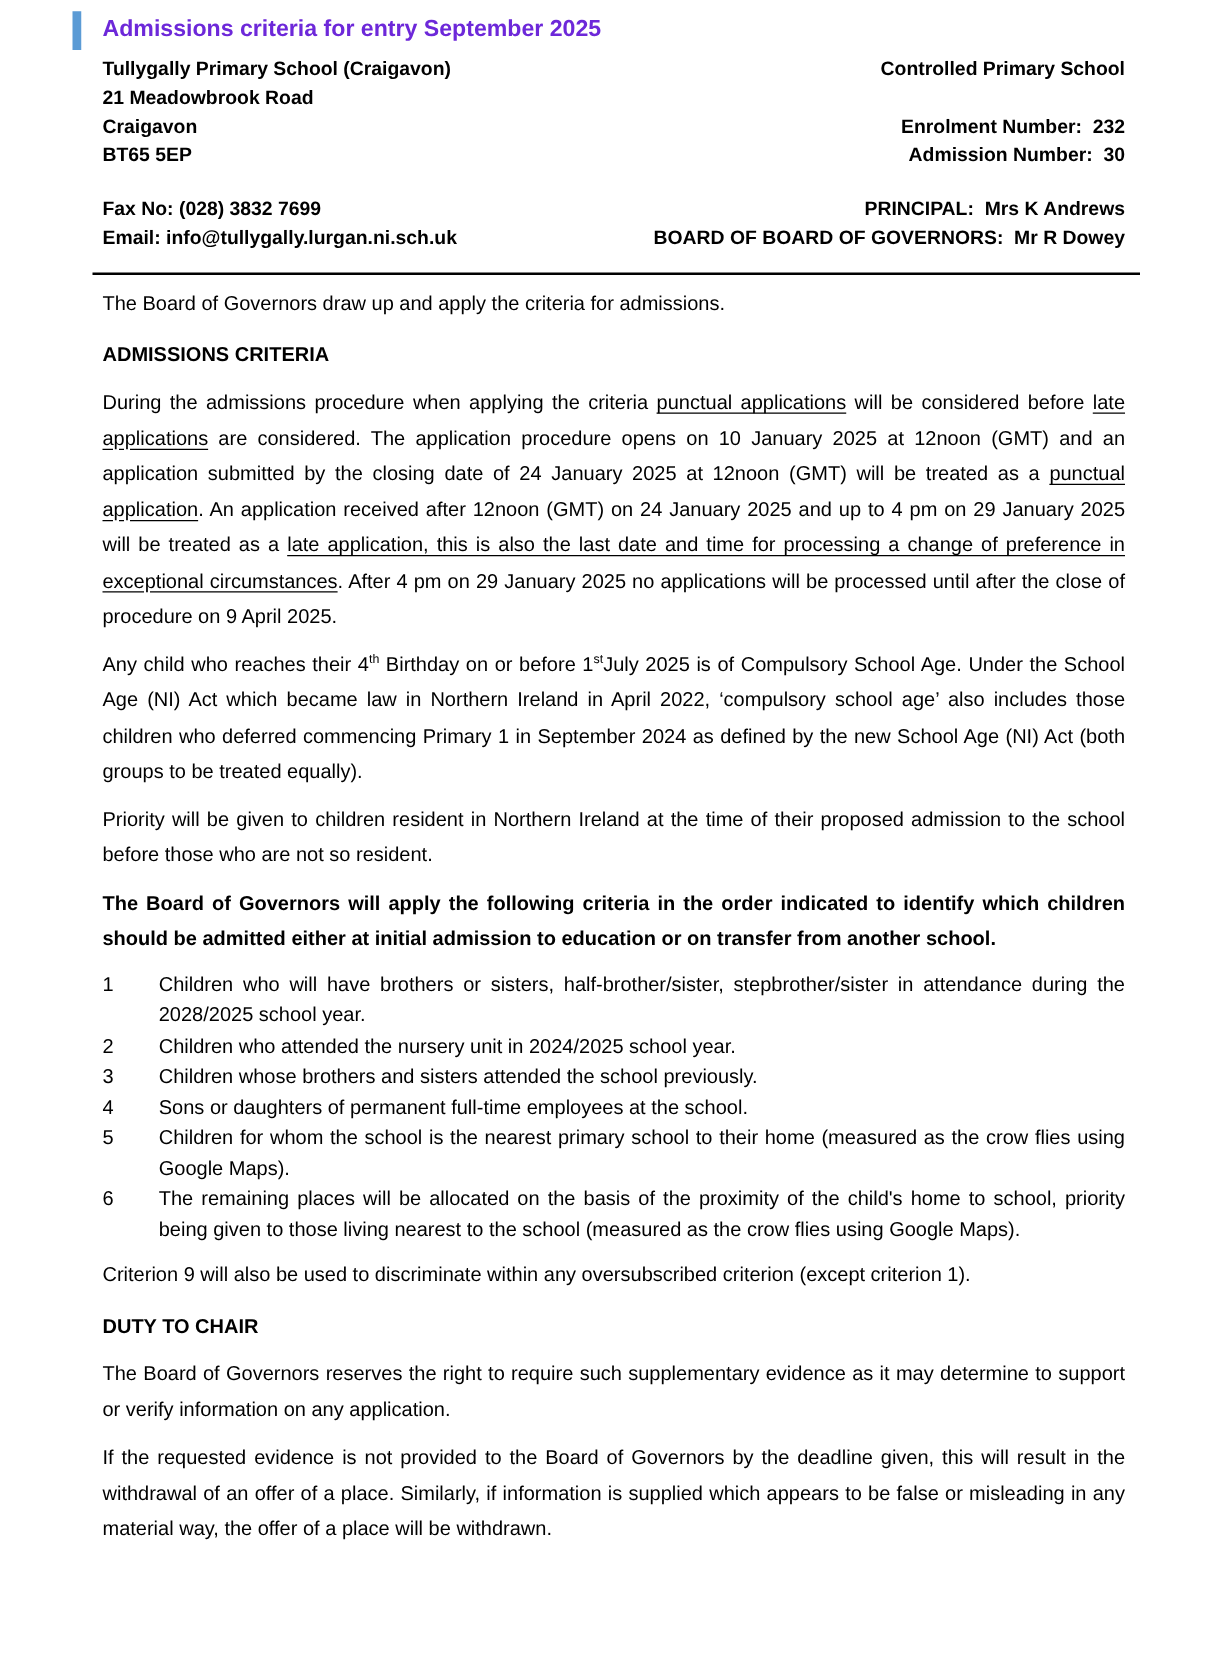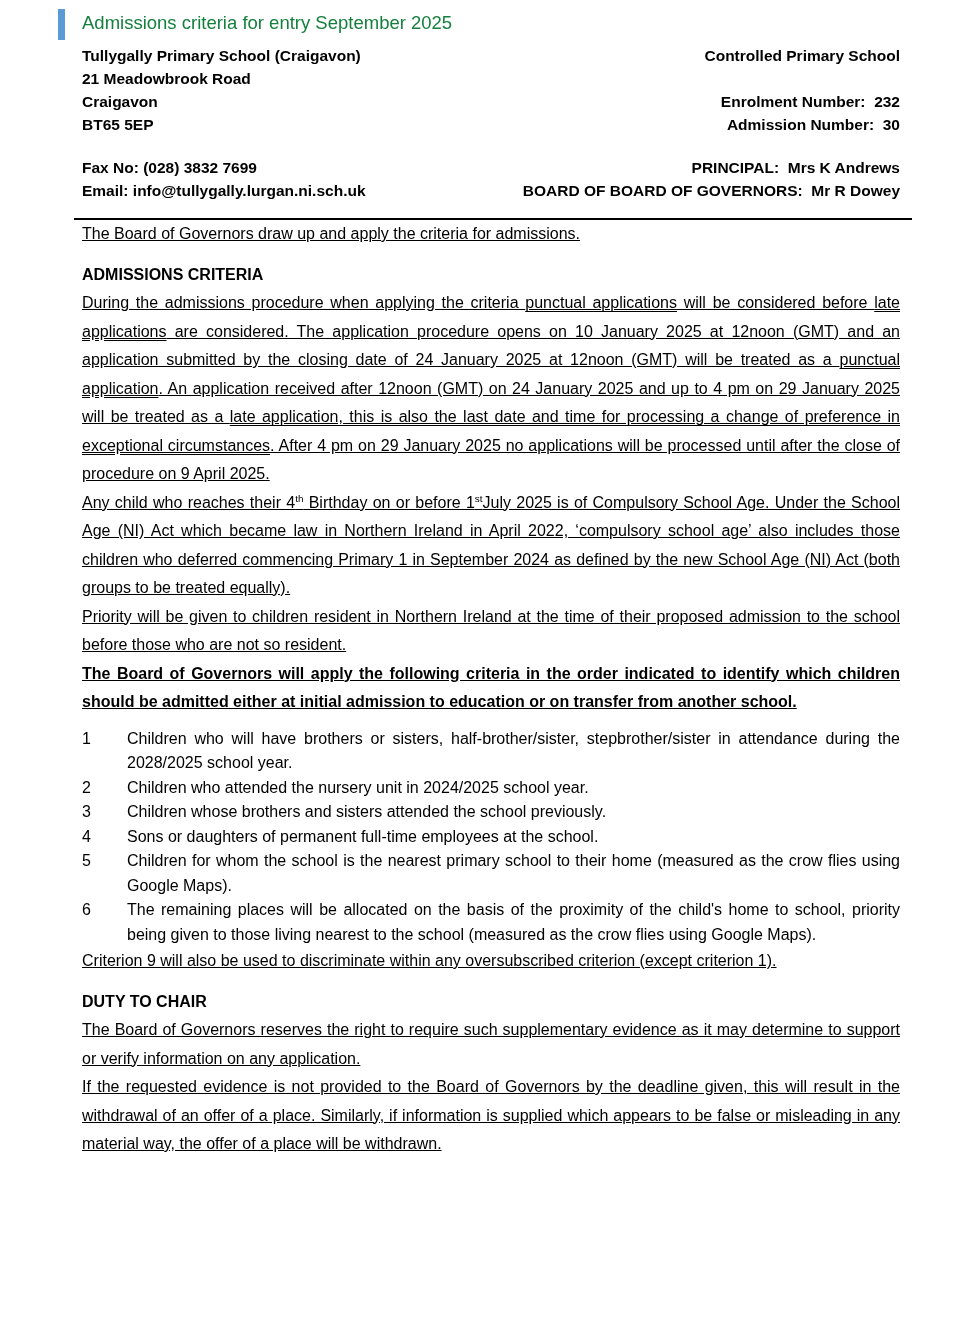--- a/index.html
+++ b/index.html
@@ -15,45 +15,44 @@
     width: 975px; height: 1340px;
     padding: 10px 75px 0 82px;
   }
   .accent-bar {
     position: absolute;
     left: 58px; top: 9px;
     width: 7px; height: 31px;
     background: #5B9BD5;
   }
   .doc-title {
-    color: #15803d;
+    color: #6d28d9;
     font-size: 18.5px;
-    font-weight: 400;
+    font-weight: 700;
     line-height: 26px;
   }
   .hdr-block { display: flex; justify-content: space-between; margin-top: 8px; }
   .hdr-block.second { margin-top: 20px; }
   .hdr-col { font-weight: 700; line-height: 23px; font-size: 15.5px; }
   .hdr-col.right { text-align: right; }
   .hdr-line { white-space: pre; min-height: 23px; }
   .divider {
     border: none;
     border-top: 2px solid #000;
     margin: 16px -12px 0 -8px;
   }
   .section-heading {
     font-weight: 700;
     line-height: 28.5px;
     margin-top: 12px;
   }
   .para {
     text-align: justify;
     line-height: 28.5px;
-    margin-top: 0;
-    text-decoration: underline;
+    margin-top: 10px;
   }
   .para.bold { font-weight: 700; }
   .para u, .rich-u { text-decoration: underline; text-underline-offset: 3px; }
   sup { font-size: 0.62em; line-height: 0; vertical-align: super; }
   .criteria-list { margin-top: 10px; }
   .crit-row { display: flex; line-height: 24.5px; }
   .crit-num { flex: 0 0 45px; }
   .crit-text { flex: 1; text-align: justify; }
 </style>
 </head>

